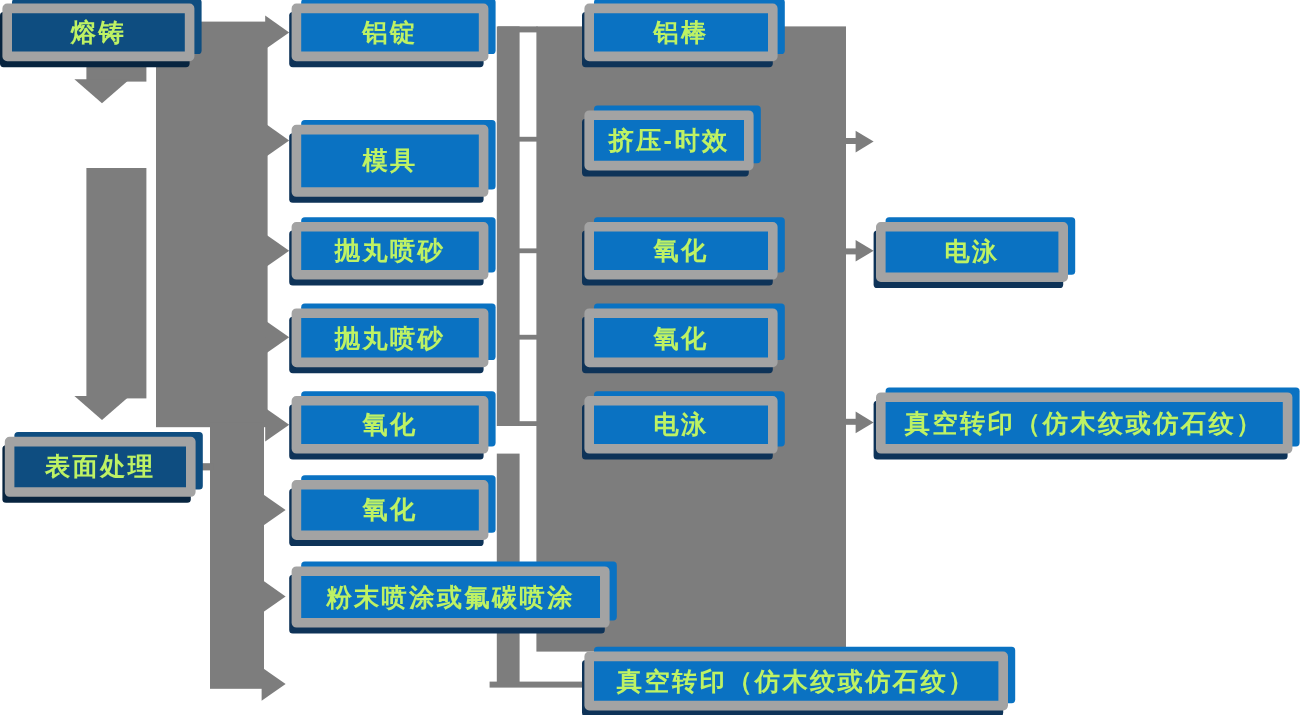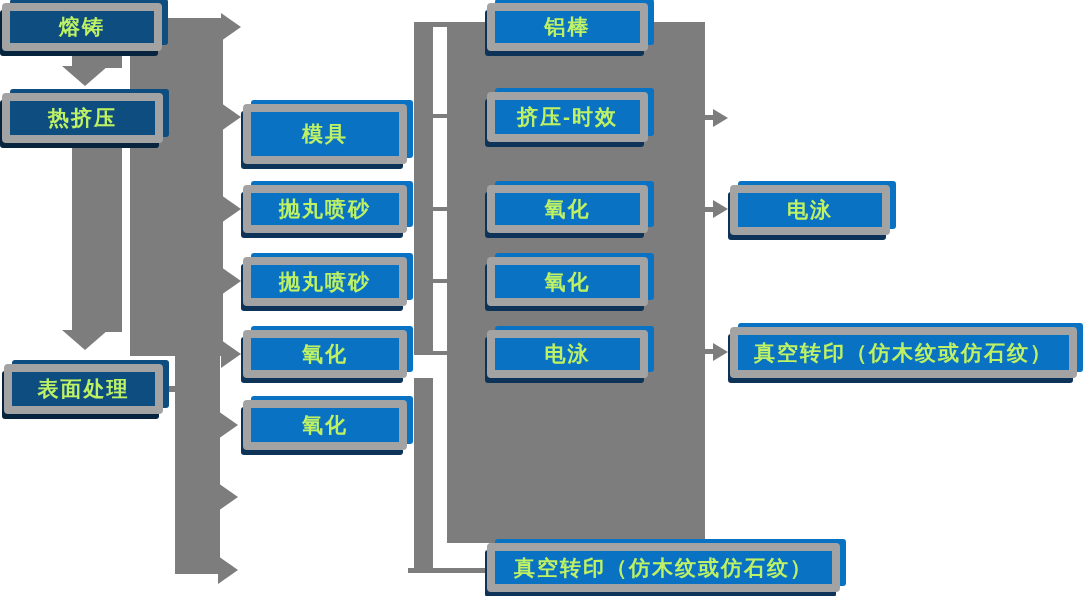--- a/index.html
+++ b/index.html
@@ -66,28 +66,29 @@
     <div class="tri" style="left: 221px; top: 340px; border-top: 14px solid transparent; border-bottom: 14px solid transparent; border-left: 20px solid rgb(125, 125, 125);"></div>
     <div class="tri" style="left: 218px; top: 411px; border-top: 14px solid transparent; border-bottom: 14px solid transparent; border-left: 20px solid rgb(125, 125, 125);"></div>
     <div class="tri" style="left: 218px; top: 483px; border-top: 14px solid transparent; border-bottom: 14px solid transparent; border-left: 20px solid rgb(125, 125, 125);"></div>
     <div class="tri" style="left: 218px; top: 556px; border-top: 14px solid transparent; border-bottom: 14px solid transparent; border-left: 20px solid rgb(125, 125, 125);"></div>
     <div class="tri" style="left: 713px; top: 109px; border-top: 9px solid transparent; border-bottom: 9px solid transparent; border-left: 15px solid rgb(125, 125, 125);"></div>
     <div class="tri" style="left: 713px; top: 200px; border-top: 9px solid transparent; border-bottom: 9px solid transparent; border-left: 15px solid rgb(125, 125, 125);"></div>
     <div class="tri" style="left: 713px; top: 343px; border-top: 9px solid transparent; border-bottom: 9px solid transparent; border-left: 15px solid rgb(125, 125, 125);"></div>
     <div class="tri" style="left: 62px; top: 66px; border-left: 23px solid transparent; border-right: 23px solid transparent; border-top: 20px solid rgb(125, 125, 125);"></div>
     <div class="tri" style="left: 62px; top: 330px; border-left: 23px solid transparent; border-right: 23px solid transparent; border-top: 20px solid rgb(125, 125, 125);"></div>
     <div class="box dark" style="left: 2px; top: 3px; width: 160px; height: 48px;">熔铸</div>
-    <div class="box dark" style="left: 2px; top: 93px; width: 161px; height: 50px;">热挤压</div>
     <div class="box dark" style="left: 4px; top: 364px; width: 159px; height: 50px;">表面处理</div>
+    <div class="box light" style="left: 243px; top: 3px; width: 164px; height: 48px;">铝锭</div>
     <div class="box light" style="left: 243px; top: 104px; width: 164px; height: 60px;">模具</div>
     <div class="box light" style="left: 243px; top: 185px; width: 164px; height: 48px;">抛丸喷砂</div>
     <div class="box light" style="left: 243px; top: 257px; width: 164px; height: 49px;">抛丸喷砂</div>
     <div class="box light" style="left: 243px; top: 330px; width: 164px; height: 48px;">氧化</div>
     <div class="box light" style="left: 243px; top: 400px; width: 164px; height: 50px;">氧化</div>
+    <div class="box light" style="left: 243px; top: 472px; width: 265px; height: 51px;">粉末喷涂或氟碳喷涂</div>
     <div class="box light" style="left: 487px; top: 3px; width: 161px; height: 48px; text-align: right;">铝棒</div>
-    <div class="box light" style="left: 487px; top: 92px; width: 161px; height: 50px;">挤压-时效</div>
+    <div class="box light" style="left: 487px; top: 92px; width: 141px; height: 50px;">挤压-时效</div>
     <div class="box light" style="left: 487px; top: 185px; width: 161px; height: 48px;">氧化</div>
     <div class="box light" style="left: 487px; top: 257px; width: 161px; height: 49px;">氧化</div>
     <div class="box light" style="left: 487px; top: 330px; width: 161px; height: 48px;">电泳</div>
     <div class="box light" style="left: 487px; top: 543px; width: 353px; height: 49px;">真空转印（仿木纹或仿石纹）</div>
     <div class="box light" style="left: 730px; top: 185px; width: 160px; height: 50px;">电泳</div>
     <div class="box light" style="left: 730px; top: 327px; width: 347px; height: 51px;">真空转印（仿木纹或仿石纹）</div>
   </div>
 
 </body></html>

